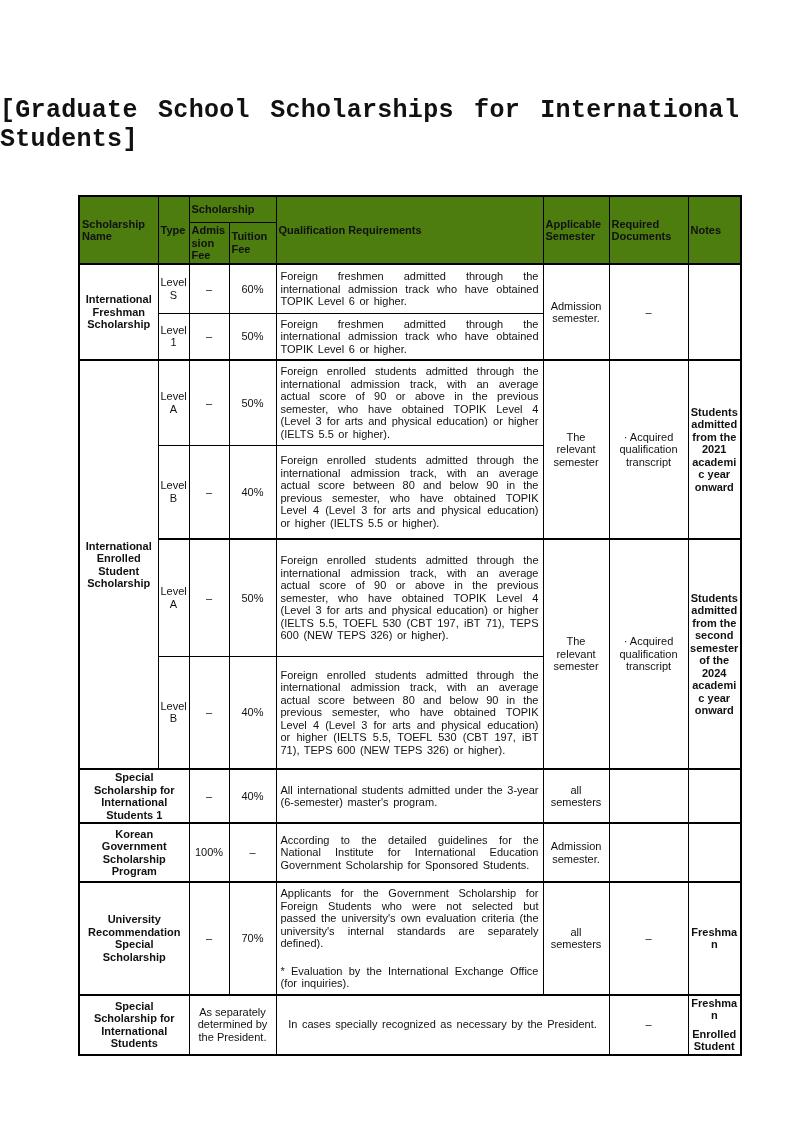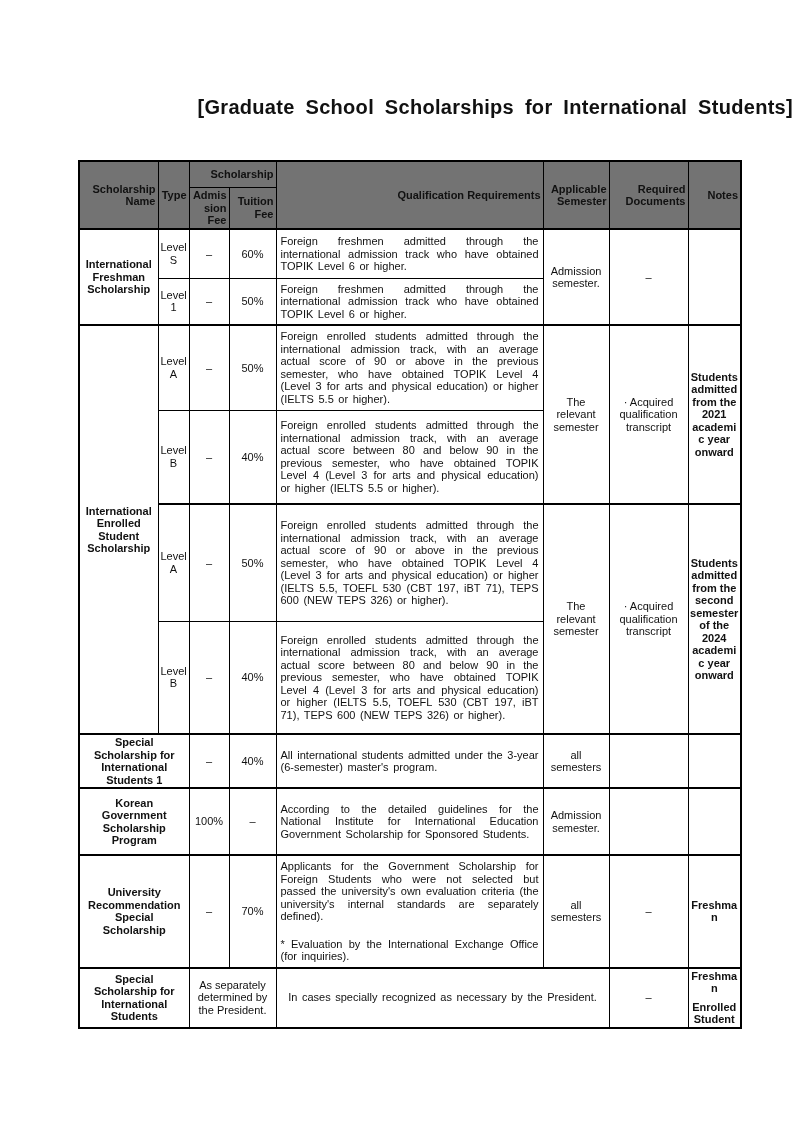--- a/index.html
+++ b/index.html
@@ -3,66 +3,67 @@
 <meta charset="utf-8">
 <style>
   html,body{margin:0;padding:0;}
   body{
     width:793px;height:1121px;background:#ffffff;
     font-family:"Liberation Sans","DejaVu Sans",sans-serif;
     color:#111;
   }
   .page-title{
     margin-top:96px;
-    text-align:right;
-    font-size:20px;
+    text-align:left;
+    font-size:25px;
     font-weight:bold;
     letter-spacing:0.3px;
     word-spacing:5px;
     color:#111;
+    font-family:Liberation Mono, monospace;
   }
   table.sch{
     border-collapse:collapse;
     table-layout:fixed;
     width:662px;
     margin:41px 0 0 78px;
     border:2px solid #000;
   }
   .sch th,.sch td{
     border:1px solid #000;
     vertical-align:middle;
     font-size:11px;
     line-height:12.5px;
     padding:1px 2px;
     overflow:hidden;
   }
   .sch thead th{
-    background:#737373;
+    background:#4d7c0f;
     font-weight:bold;
-    text-align:right;
+    text-align:left;
   }
   td.name{font-weight:bold;text-align:center;overflow-wrap:break-word;}
   td.type{text-align:center;}
   td.fee{text-align:center;}
   td.qual{text-align:justify;padding:4px 4px;word-spacing:1.5px;}
   td.qual p{margin:0;}
   td.qual p.note{margin-top:15px;}
   td.app{text-align:center;}
   td.req{text-align:center;overflow-wrap:break-word;}
   td.notes{font-weight:bold;text-align:center;overflow-wrap:break-word;padding:1px 1px;}
   td.notes .nl{margin:0;}
   td.notes .nl + .nl{margin-top:6px;}
   td.qcenter{text-align:center;margin-left:12px;}
   th.adm{overflow-wrap:anywhere;}
   
   tr.hr1{height:26px;} tr.hr2{height:42px;}
   tr.r1{height:49px;} tr.r2{height:35px;}
   tr.r3{height:85px;} tr.r4{height:94px;}
   tr.r5{height:117px;} tr.r6{height:113px;}
-  tr.r7{height:51px;} tr.r8{height:67px;}
+  tr.r7{height:51px;} tr.r8{height:59px;}
   tr.r9{height:103px;} tr.r10{height:60px;}
   
   tr.sec td{border-top:2px solid #000;}
   
   tr.dash td{border-top:1px dotted #7a7a7a;}
 </style>
 </head>
 <body>
 
 <div class="page-title">[Graduate School Scholarships for International Students]</div>

